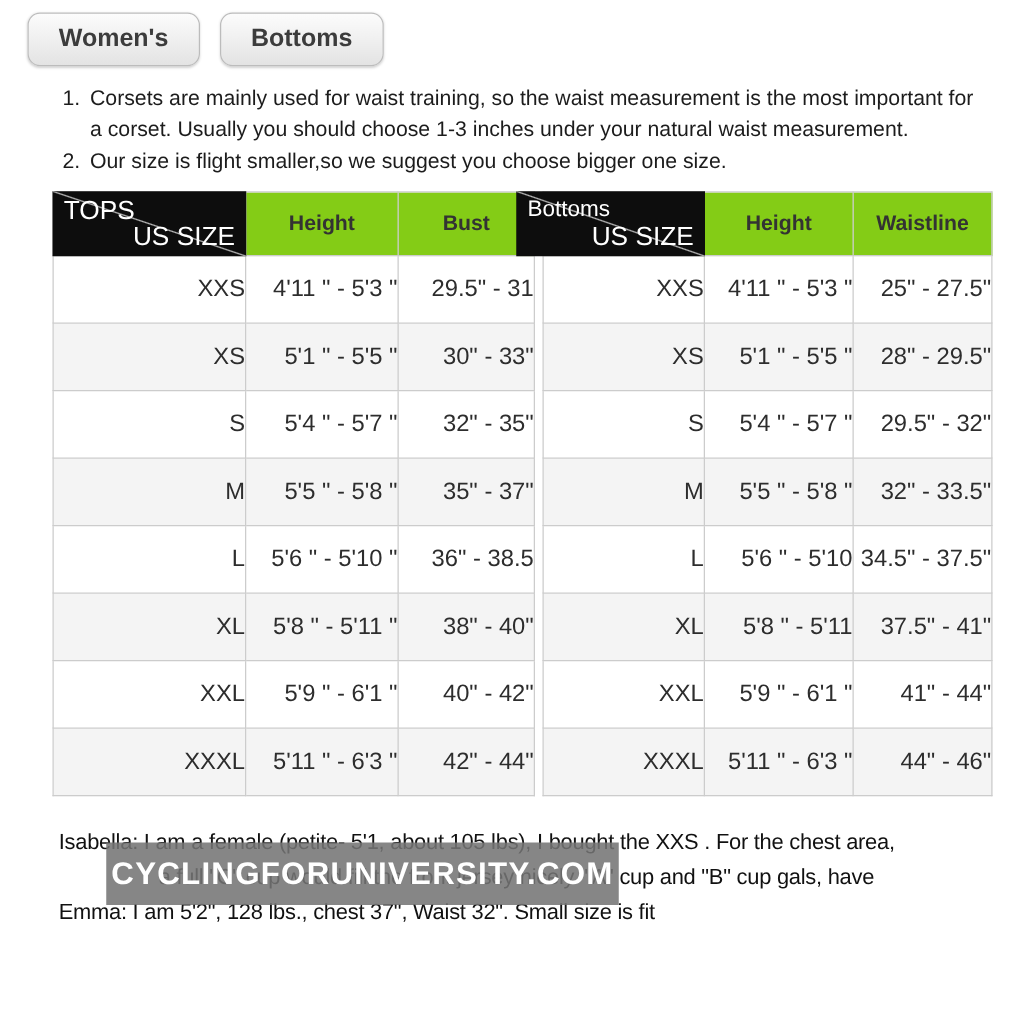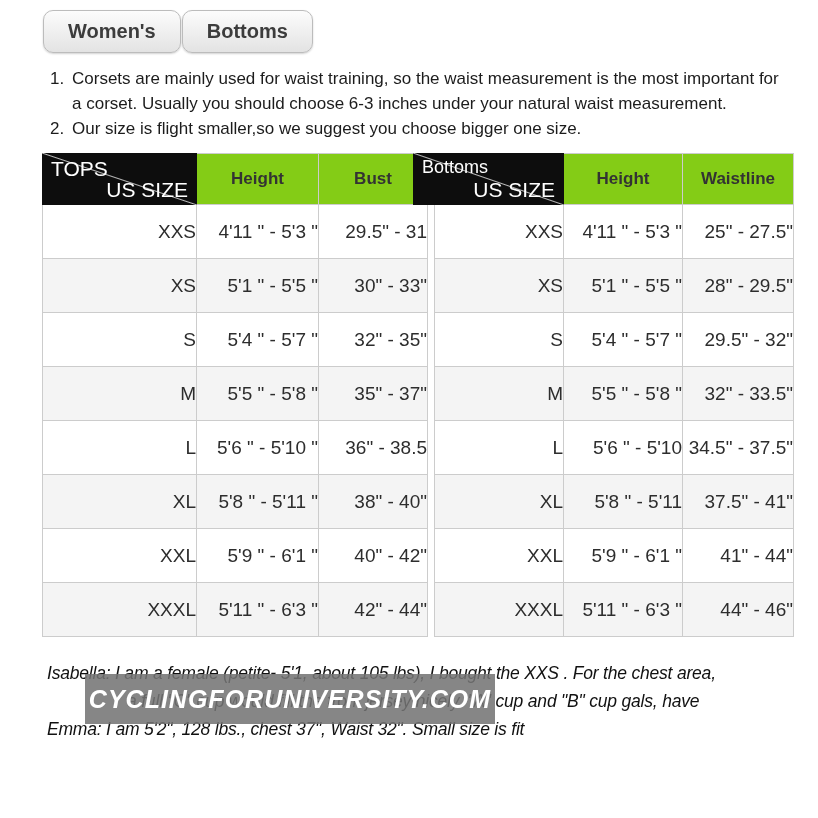--- a/index.html
+++ b/index.html
@@ -2,21 +2,21 @@
 <html><head>
 <meta charset="utf-8">
 <style>
   html,body { margin:0; padding:0; }
   .page {
     position:relative; width:818px; height:818px; overflow:hidden;
     background:#ffffff; font-family:"Liberation Sans", sans-serif;
   }
 
   
-  .toolbar { display:flex; gap:1px; padding:10px 0 0 43px; }
+  .toolbar { display:flex; gap:16px; padding:10px 0 0 22px; }
   .btn {
     font-family:"Liberation Sans", sans-serif;
     font-size:20px; font-weight:bold; color:#3c3c3c;
     padding:9px 24px; border:1px solid #bcbcbc; border-radius:10px;
     background:linear-gradient(#fcfcfc,#e3e3e3);
     box-shadow:0 1px 2px rgba(0,0,0,.18);
     cursor:pointer;
   }
 
   
@@ -43,21 +43,21 @@
       rgba(0,0,0,0) calc(50% - 1px), #b9b9b9 50%, rgba(0,0,0,0) calc(50% + 1px));
   }
   .corner-box.overhang { left:-22px; }
   .corner-cat  { position:absolute; top:4px; left:9px; font-weight:normal; }
   .corner-axis { position:absolute; bottom:3px; right:9px; font-size:21px; font-weight:normal; }
   .cat-large { font-size:21px; }
   .cat-small { font-size:18px; }
 
   
   .reviews { position:relative; margin:22px 0 0 47px; width:745px;
-    font-size:17.5px; color:#111; line-height:28px; letter-spacing:-0.2px;font-style:italic; }
+    font-size:17.5px; color:#111; line-height:28px; letter-spacing:-0.2px; }
   .rline.indent { padding-left:80px; }
   .watermark {
     position:absolute; left:38px; top:15px; width:410px; height:50px; z-index:5;
     background:rgba(116,116,116,0.87);
     display:flex; align-items:center; justify-content:center;
     color:#ffffff; font-weight:bold; font-size:25px; letter-spacing:1px; white-space:nowrap;
   }
 </style>
 </head>
 <body>
@@ -65,21 +65,21 @@
 <div class="page">
 
   <div class="toolbar">
     <button class="btn">Women's</button>
     <button class="btn">Bottoms</button>
   </div>
 
   <div class="notes">
     <div class="note">
       <span class="note-num">1.</span>
-      <span class="note-text">Corsets are mainly used for waist training, so the waist measurement is the most important for a corset. Usually you should choose 6-3 inches under your natural waist measurement.</span>
+      <span class="note-text">Corsets are mainly used for waist training, so the waist measurement is the most important for a corset. Usually you should choose 1-3 inches under your natural waist measurement.</span>
     </div>
     <div class="note">
       <span class="note-num">2.</span>
       <span class="note-text">Our size is flight smaller,so we suggest you choose bigger one size.</span>
     </div>
   </div>
 
   <div class="chart">
 
     <table>

